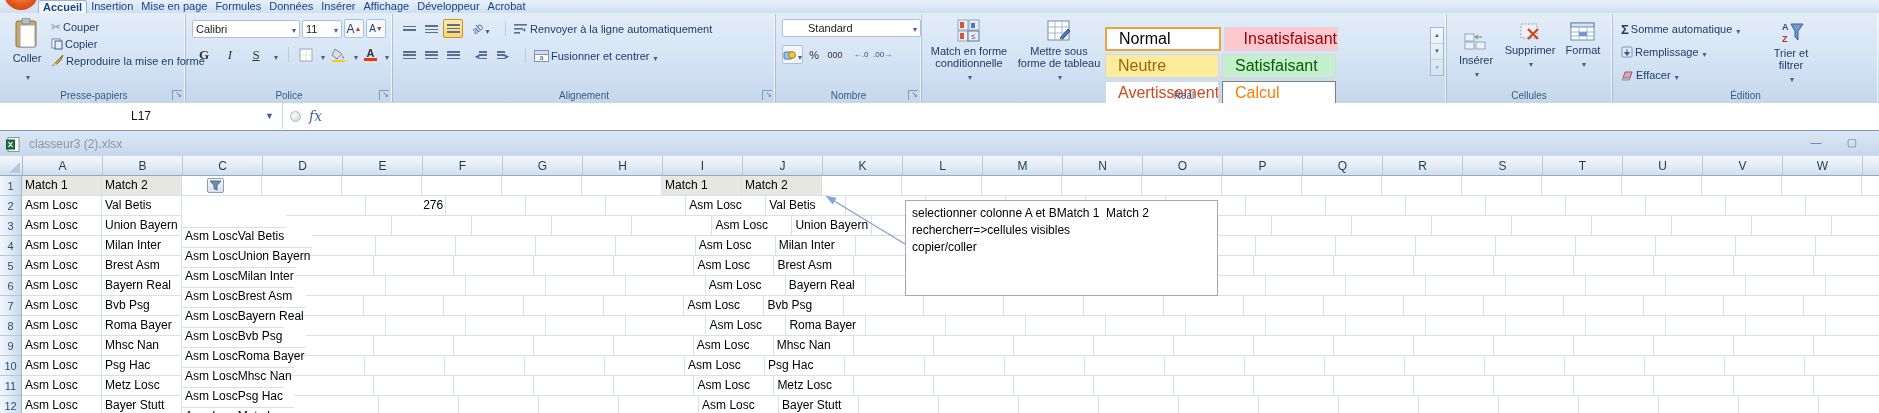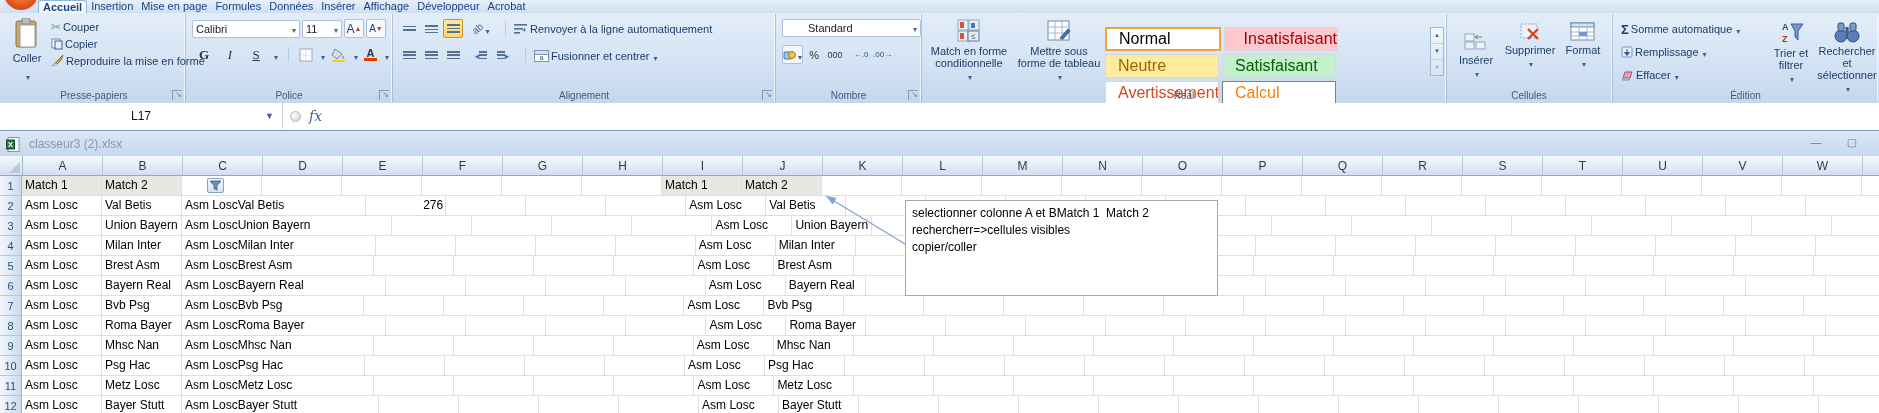--- a/index.html
+++ b/index.html
@@ -83,21 +83,21 @@
   .chead{flex:0 0 80px;text-align:center;font-size:12px;color:#1F3A56;line-height:20px;
          background:linear-gradient(#F5F9FD,#E2EBF5 55%,#D2DFEE);
          border-right:1px solid #B4C7DD;border-bottom:1px solid #8FA8C8;box-sizing:border-box;}
   .grow{display:flex;height:20px;}
   .rhead{flex:0 0 22px;text-align:center;font-size:11px;color:#215081;line-height:20px;
          background:linear-gradient(to right,#F2F7FC,#DCE6F2 60%,#CBD9EA);
          border-right:1px solid #9EB6CE;border-bottom:1px solid #B4C7DD;box-sizing:border-box;}
   .cell{flex:0 0 80px;box-sizing:border-box;border-right:1px solid #D9E0EA;border-bottom:1px solid #D9E0EA;
         font-size:12px;color:#000;line-height:19px;padding:0 2px 0 3px;white-space:nowrap;overflow:hidden;}
   .cell.fillc{background:#E8E8E2;}
-  .cell.spill{overflow:visible;position:relative;z-index:2;border-right:none;}
+  .cell.spill{overflow:visible;position:relative;z-index:2;border-right:none;margin-top:31px;}
   .cell.num{text-align:right;}
   .filterbtn{display:inline-block;width:17px;height:15px;margin-left:22px;margin-top:2px;vertical-align:top;
         background:linear-gradient(#FBFCFD,#D8E0EA);border:1px solid #8CA0B8;border-radius:2px;padding:0;cursor:default;}
 
   
   .comment{position:absolute;left:905px;top:44px;width:313px;height:96px;background:#fff;
            border:1px solid #A7A7A7;box-sizing:border-box;padding:4px 6px;font-size:12px;line-height:17px;color:#000;z-index:5;}
   .comment div{white-space:pre;}
   .cmt-arrow{position:absolute;left:818px;top:30px;z-index:4;}
 
@@ -413,33 +413,20 @@
       </div>
       <div class="bigbtn" style="position:absolute;left:152px;top:6px;width:52px;">
         <span>
           <svg width="26" height="26" viewBox="0 0 26 26">
               <text x="4" y="10" font-size="9" font-weight="bold" fill="#2D4E79">A</text>
               <text x="4" y="22" font-size="9" font-weight="bold" fill="#B03A10">Z</text>
               <path d="M13 4 L25 4 L20 11 L20 20 L17 17 L17 11 Z" fill="#6E9AD0" stroke="#3C5E90"></path>
             </svg>
         </span>
         <span style="white-space:normal;line-height:12px;">Trier et filtrer</span>
-          <span class="dd"></span>
-      </div>
-      <div class="bigbtn" style="position:absolute;left:206px;top:6px;width:56px;">
-        <span>
-          <svg width="26" height="24" viewBox="0 0 26 24">
-              <circle cx="7" cy="16" r="6" fill="#5A7CB8" stroke="#2D4E79"></circle>
-              <circle cx="19" cy="16" r="6" fill="#5A7CB8" stroke="#2D4E79"></circle>
-              <rect x="4" y="3" width="6" height="8" rx="2" fill="#7C9CCC" stroke="#2D4E79"></rect>
-              <rect x="16" y="3" width="6" height="8" rx="2" fill="#7C9CCC" stroke="#2D4E79"></rect>
-              <rect x="11.3" y="7" width="3.4" height="6" fill="#44608C"></rect>
-            </svg>
-        </span>
-        <span style="white-space:normal;line-height:12px;">Rechercher et sélectionner</span>
           <span class="dd"></span>
       </div>
       <span class="rlabel">Édition</span>
     </div>
   </div>
 
   <div class="fbar">
     <div class="namebox">
       <span>L17</span>
       <span class="dd2">▼</span>

